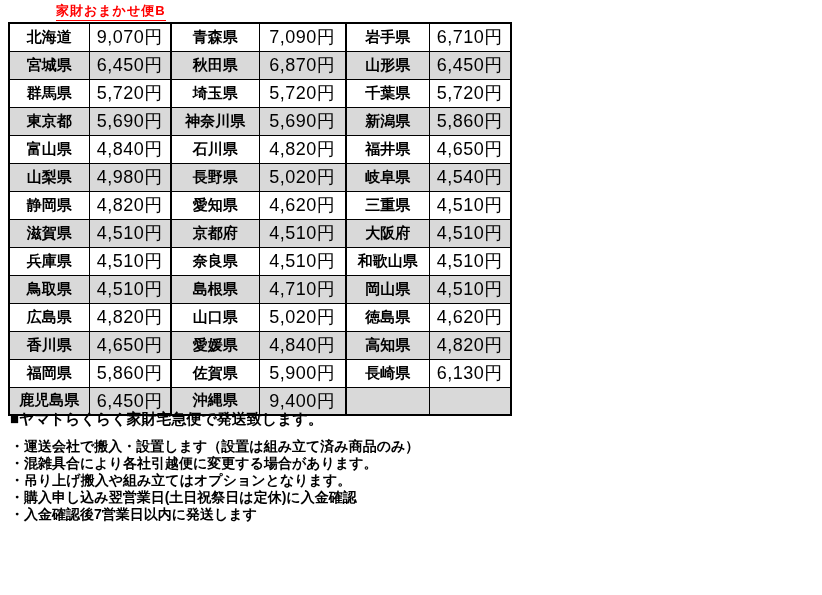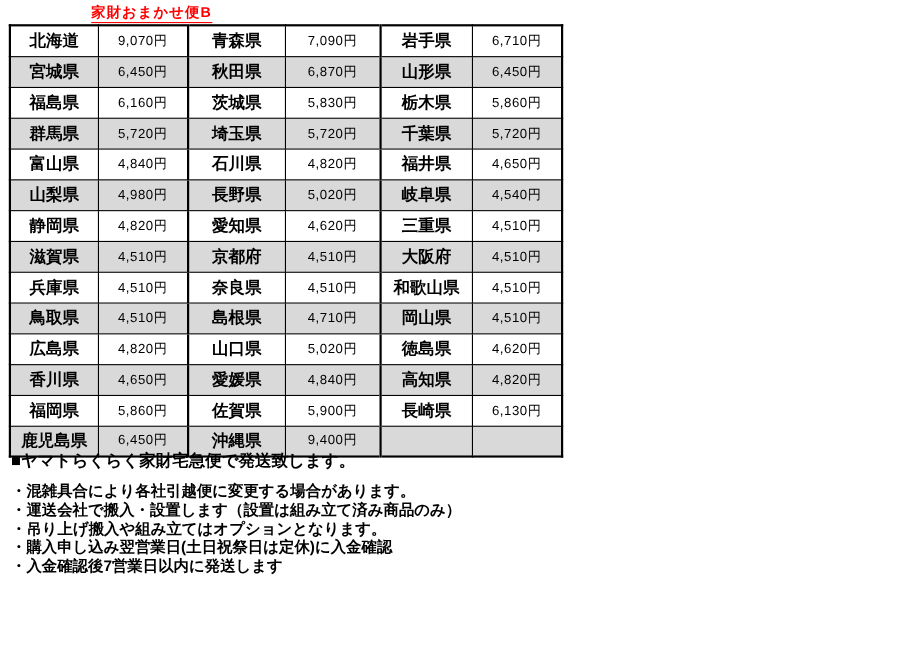--- a/index.html
+++ b/index.html
@@ -15,21 +15,21 @@
   }
   .page{
     position:relative;
     width:822px;
     height:595px;
     background:#ffffff;
     overflow:hidden;
   }
   .table-title{
     position:absolute;
-    left:83px;
+    left:56px;
     top:3px;
     color:var(--accent);
     font-size:13px;
     font-weight:bold;
     line-height:16px;
     border-bottom:1px solid var(--accent);
     padding-bottom:1px;
     letter-spacing:1px;
     white-space:nowrap;
   }
@@ -50,21 +50,21 @@
     overflow:hidden;
     white-space:nowrap;
   }
   .fee-table tr{height:28px;}
   .fee-table tr:nth-child(even) td{background:var(--alt-row);}
   .fee-table td.pref{
     font-weight:bold;
     font-size:15px;
   }
   .fee-table td.price{
-    font-size:12px;
+    font-size:18px;
     letter-spacing:0.5px;
   }
   .fee-table td.group-start{
     border-left:2px solid var(--border);
     margin-left:20px;
   }
   .notes-heading{
     position:absolute;
     left:10px;
     top:410px;
@@ -118,36 +118,36 @@
         </tr>
         <tr>
           <td class="pref">宮城県</td>
           <td class="price">6,450円</td>
           <td class="pref group-start">秋田県</td>
           <td class="price">6,870円</td>
           <td class="pref group-start">山形県</td>
           <td class="price">6,450円</td>
         </tr>
         <tr>
-          <td class="pref">福島県</td>
-          <td class="price">6,160円</td>
-          <td class="pref group-start">茨城県</td>
-          <td class="price">5,830円</td>
-          <td class="pref group-start">栃木県</td>
-          <td class="price">5,860円</td>
-        </tr>
-        <tr>
           <td class="pref">群馬県</td>
           <td class="price">5,720円</td>
           <td class="pref group-start">埼玉県</td>
           <td class="price">5,720円</td>
           <td class="pref group-start">千葉県</td>
           <td class="price">5,720円</td>
         </tr>
         <tr>
+          <td class="pref">東京都</td>
+          <td class="price">5,690円</td>
+          <td class="pref group-start">神奈川県</td>
+          <td class="price">5,690円</td>
+          <td class="pref group-start">新潟県</td>
+          <td class="price">5,860円</td>
+        </tr>
+        <tr>
           <td class="pref">富山県</td>
           <td class="price">4,840円</td>
           <td class="pref group-start">石川県</td>
           <td class="price">4,820円</td>
           <td class="pref group-start">福井県</td>
           <td class="price">4,650円</td>
         </tr>
         <tr>
           <td class="pref">山梨県</td>
           <td class="price">4,980円</td>
@@ -219,21 +219,21 @@
           <td class="price">9,400円</td>
           <td class="pref group-start"></td>
           <td class="price"></td>
         </tr>
       </tbody>
   </table>
 
   <div class="notes-heading">■ヤマトらくらく家財宅急便で発送致します。</div>
 
   <div class="notes-list">
+      <div>・運送会社で搬入・設置します（設置は組み立て済み商品のみ）</div>
       <div>・混雑具合により各社引越便に変更する場合があります。</div>
-      <div>・運送会社で搬入・設置します（設置は組み立て済み商品のみ）</div>
       <div>・吊り上げ搬入や組み立てはオプションとなります。</div>
       <div>・購入申し込み翌営業日(土日祝祭日は定休)に入金確認</div>
       <div>・入金確認後7営業日以内に発送します</div>
     </div>
 
 
 </div>
 
 </body></html>

